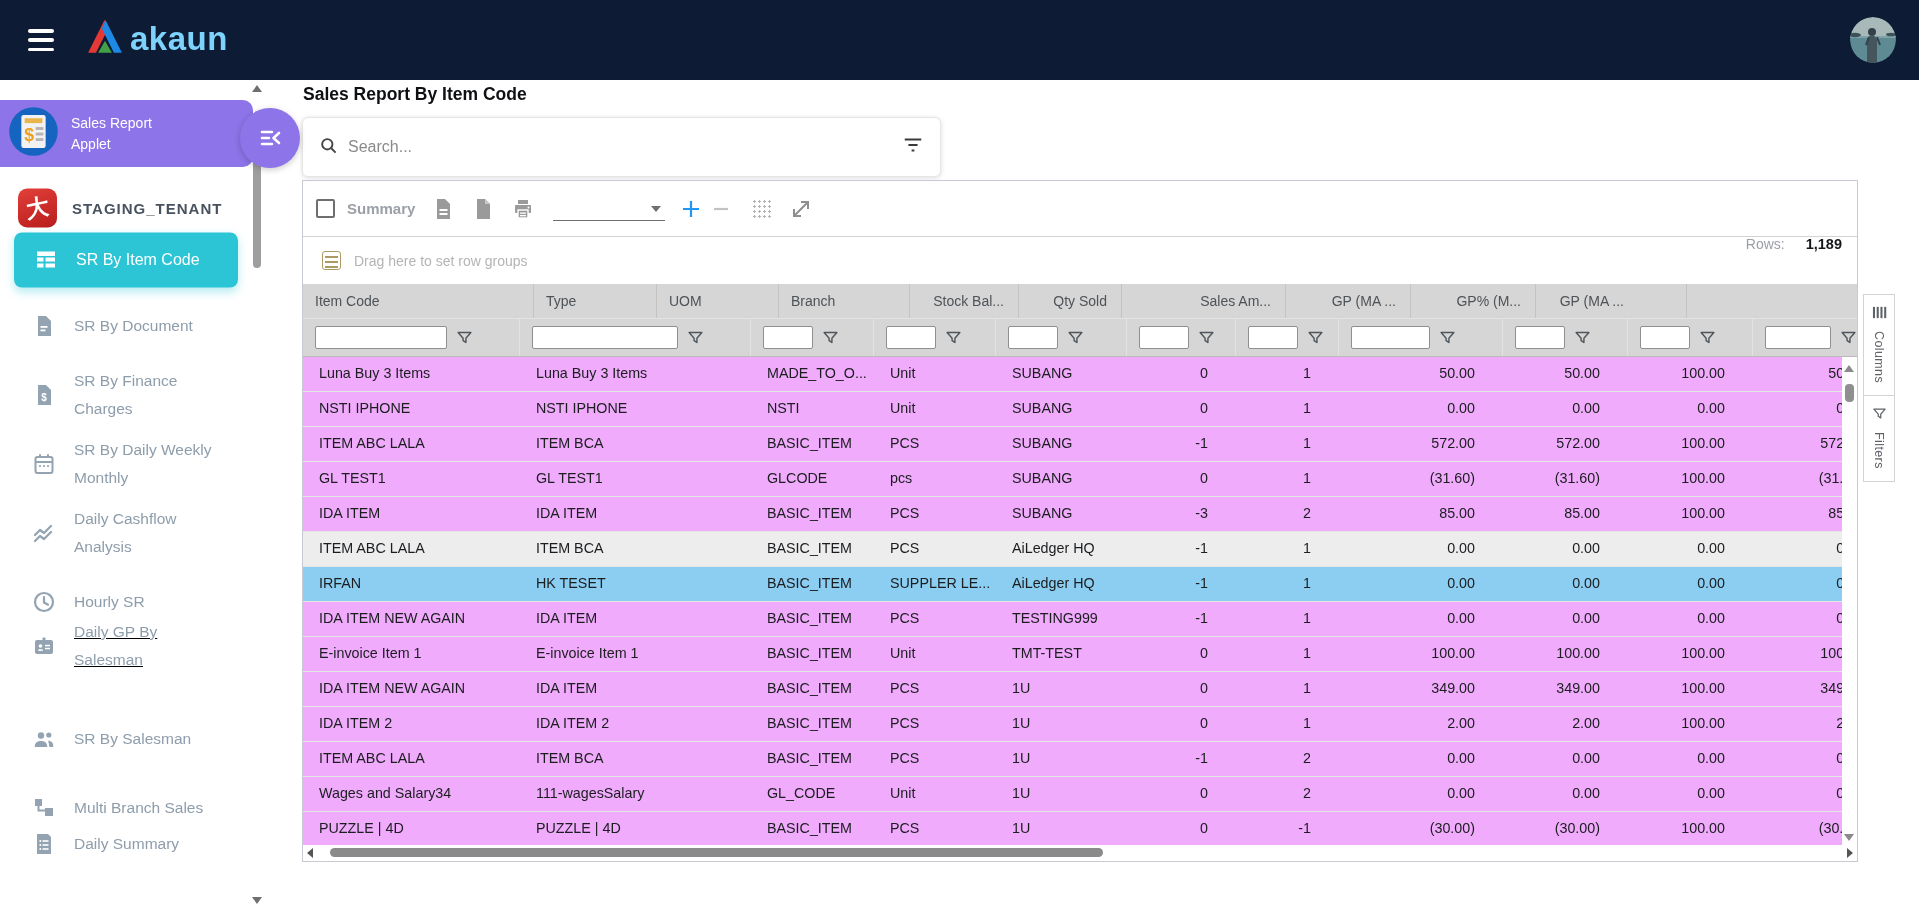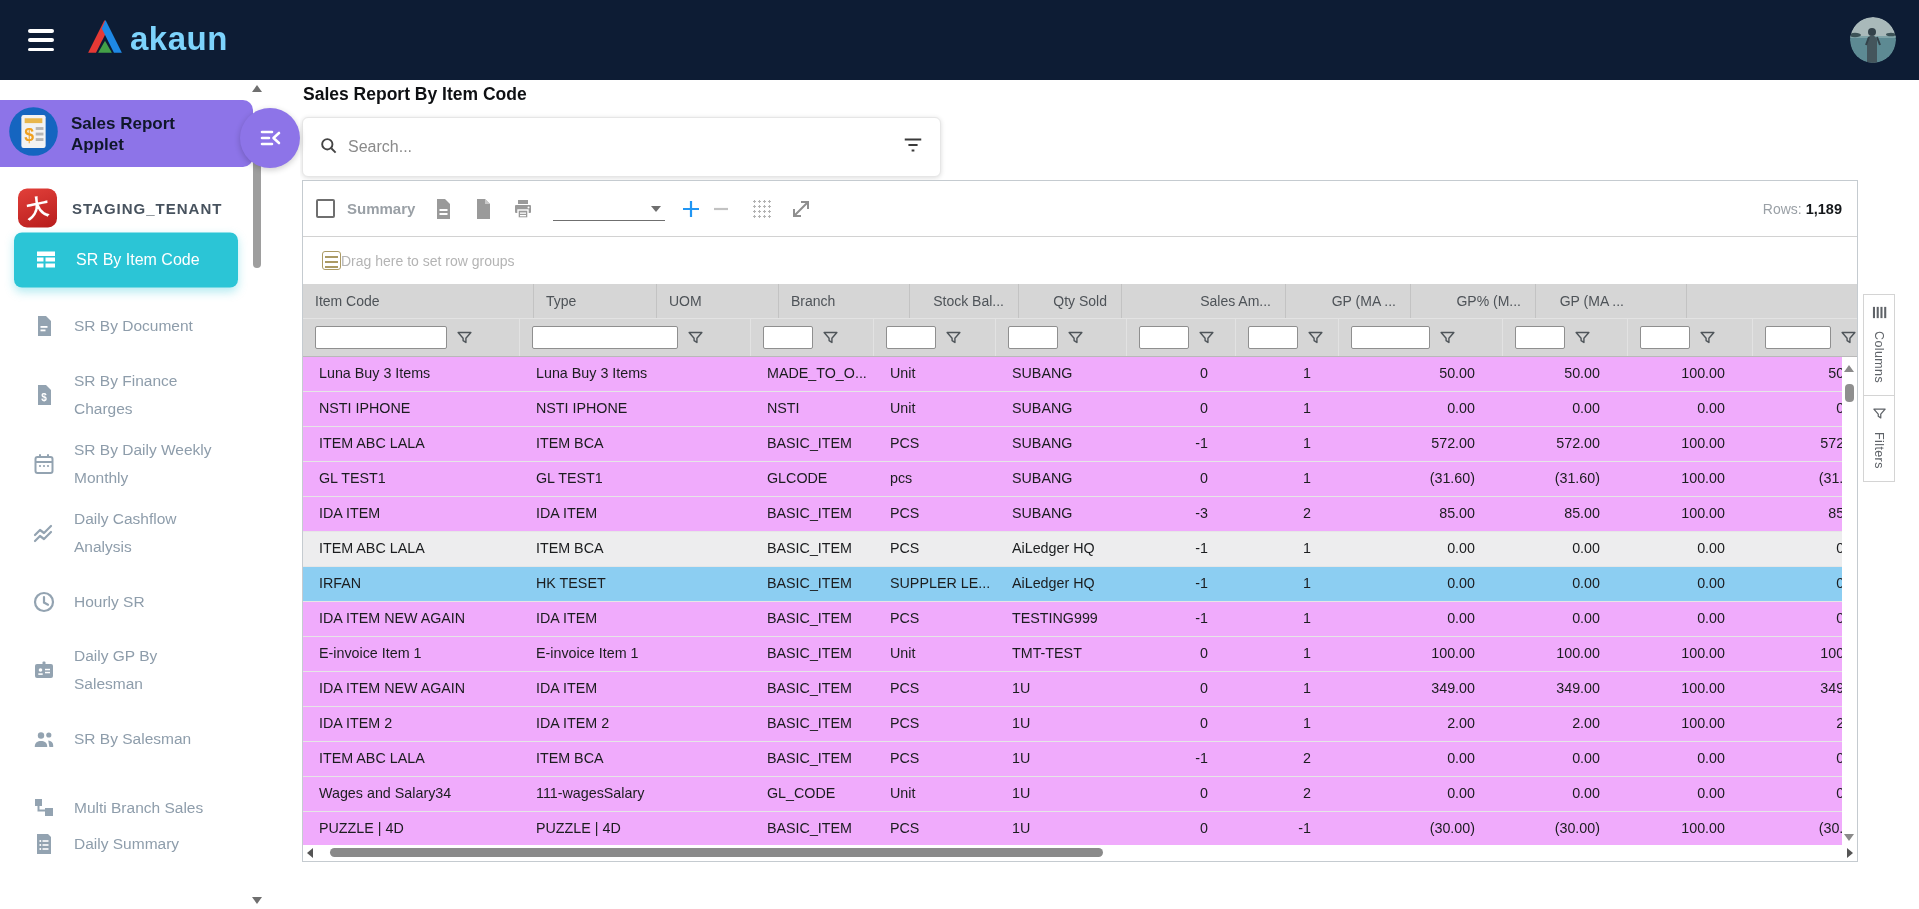--- a/index.html
+++ b/index.html
@@ -14,21 +14,21 @@
   .hamburger span{display:block;height:3.5px;background:#fff;border-radius:2px}
   .brand{position:absolute;left:86px;top:19px;display:flex;align-items:center;gap:6px;cursor:pointer}
   .brand-text{color:#7dd3fc;font-size:33px;font-weight:bold;letter-spacing:.5px}
   .avatar{position:absolute;right:23px;top:17px;width:46px;height:46px;border-radius:50%;
     overflow:hidden;cursor:pointer}
 
   
   .sidebar{position:absolute;left:0;top:80px;width:300px;height:829px;background:#fff;z-index:20}
   .applet-header{position:absolute;left:0;top:20px;width:253px;height:67px;background:var(--purple);
     border-radius:0 10px 10px 0;display:flex;align-items:center;padding-left:7px;gap:11px;cursor:pointer}
-  .applet-title{color:#0f172a;font-size:17px;font-weight:bold;line-height:21px;width:118px}
+  .applet-title{color:#ffffff;font-size:14px;font-weight:normal;line-height:21px;width:118px}
   .collapse-btn{position:absolute;left:240px;top:28px;width:60px;height:60px;border-radius:50%;
     background:var(--purple);display:flex;align-items:center;justify-content:center;cursor:pointer;z-index:25;
     box-shadow:0 2px 6px rgba(0,0,0,.2)}
   .tenant{position:absolute;left:18px;top:128px;transform:translateY(-50%);display:flex;
     align-items:center;gap:15px;cursor:pointer}
   .tenant-icon{width:39px;height:39px;border-radius:9px;background:linear-gradient(160deg,#e2403a,#b71c1c);
     display:flex;align-items:center;justify-content:center;color:#fff;font-size:23px;font-weight:bold;
     transform:none}
   .tenant-icon i{font-style:normal;display:block;transform:rotate(-12deg) skewX(-6deg)}
   .tenant-label{font-size:15px;font-weight:bold;color:#47525e;letter-spacing:1px}
@@ -68,25 +68,25 @@
   .tb-ic svg{width:24px;height:24px;display:block}
   .tb-select{margin-left:18px;width:112px;height:24px;border-bottom:1px solid #6f6f6f;
     position:relative;cursor:pointer}
   .tb-select .caret{position:absolute;right:4px;top:9px;width:0;height:0;
     border-left:5px solid transparent;border-right:5px solid transparent;border-top:6px solid #6f6f6f}
   .tb-plus{margin-left:14px;color:var(--blue)}
   .tb-minus{margin-left:6px;color:#c2c2c2}
   .dotgrid{margin-left:18px;width:22px;height:22px;cursor:pointer;
     background-image:radial-gradient(#b3b3b3 1.2px,transparent 1.4px);background-size:5px 5px;
     background-position:1px 1px}
-  .rows-meta{position:absolute;right:15px;top:0;height:100%;display:flex;align-items:center;gap:4px}
+  .rows-meta{position:absolute;right:15px;top:16px;height:100%;display:flex;align-items:flex-end;gap:21px}
   .rows-lbl{font-size:14px;color:#9aa0a6}
   .rows-cnt{font-size:14.5px;font-weight:bold;color:#14171a}
 
-  .dragbar{height:47px;display:flex;align-items:center;padding-left:19px;}
+  .dragbar{height:47px;display:flex;align-items:center;padding-left:19px;gap:13px}
   .drag-ic{width:19px;height:19px;border:1.6px solid #ab9a64;border-radius:3px;position:relative}
   .drag-ic:before{content:"";position:absolute;left:2px;right:2px;top:4px;height:1.6px;background:#ab9a64}
   .drag-ic:after{content:"";position:absolute;left:2px;right:2px;top:9px;height:1.6px;background:#ab9a64;
     box-shadow:0 5px 0 #ab9a64}
   .drag-hint{font-size:14px;color:#b4b4b4}
 
   .grid-head{height:35px;background:#d6d6d6;display:flex;overflow:hidden;width:1554px;
     border-bottom:1px solid #e3e3e3}
   .hcell{flex:none;display:flex;align-items:center;padding:0 12px;font-size:14px;color:#4e5358;
     border-right:1px solid #c3c3c3;cursor:pointer;white-space:nowrap}
@@ -252,21 +252,21 @@
   </div>
       <div class="nav-item" style="top: 521.5px;">
     <span class="nav-icon">
           <svg viewBox="0 0 24 24" fill="none" stroke="currentColor" stroke-width="2.2">
             <circle cx="12" cy="12" r="9"></circle>
             <path d="M12 7v5.5l4 2.2" stroke-linecap="round"></path>
           </svg>
         </span>
     <span class="nav-label">Hourly SR</span>
   </div>
-      <div class="nav-item" style="top: 590px;">
+      <div class="nav-item" style="top: 566px; text-decoration: underline;">
     <span class="nav-icon">
           <svg viewBox="0 0 24 24" fill="currentColor">
             <rect x="3" y="6" width="18" height="14" rx="2"></rect>
             <rect x="10.5" y="3.5" width="3" height="4.5" rx="1"></rect>
             <circle cx="8.5" cy="12" r="1.8" fill="#fff"></circle>
             <rect x="6.3" y="15.3" width="4.4" height="1.6" fill="#fff"></rect>
             <rect x="13" y="10.8" width="5" height="1.5" fill="#fff"></rect>
             <rect x="13" y="13.8" width="5" height="1.5" fill="#fff"></rect>
           </svg>
         </span>

